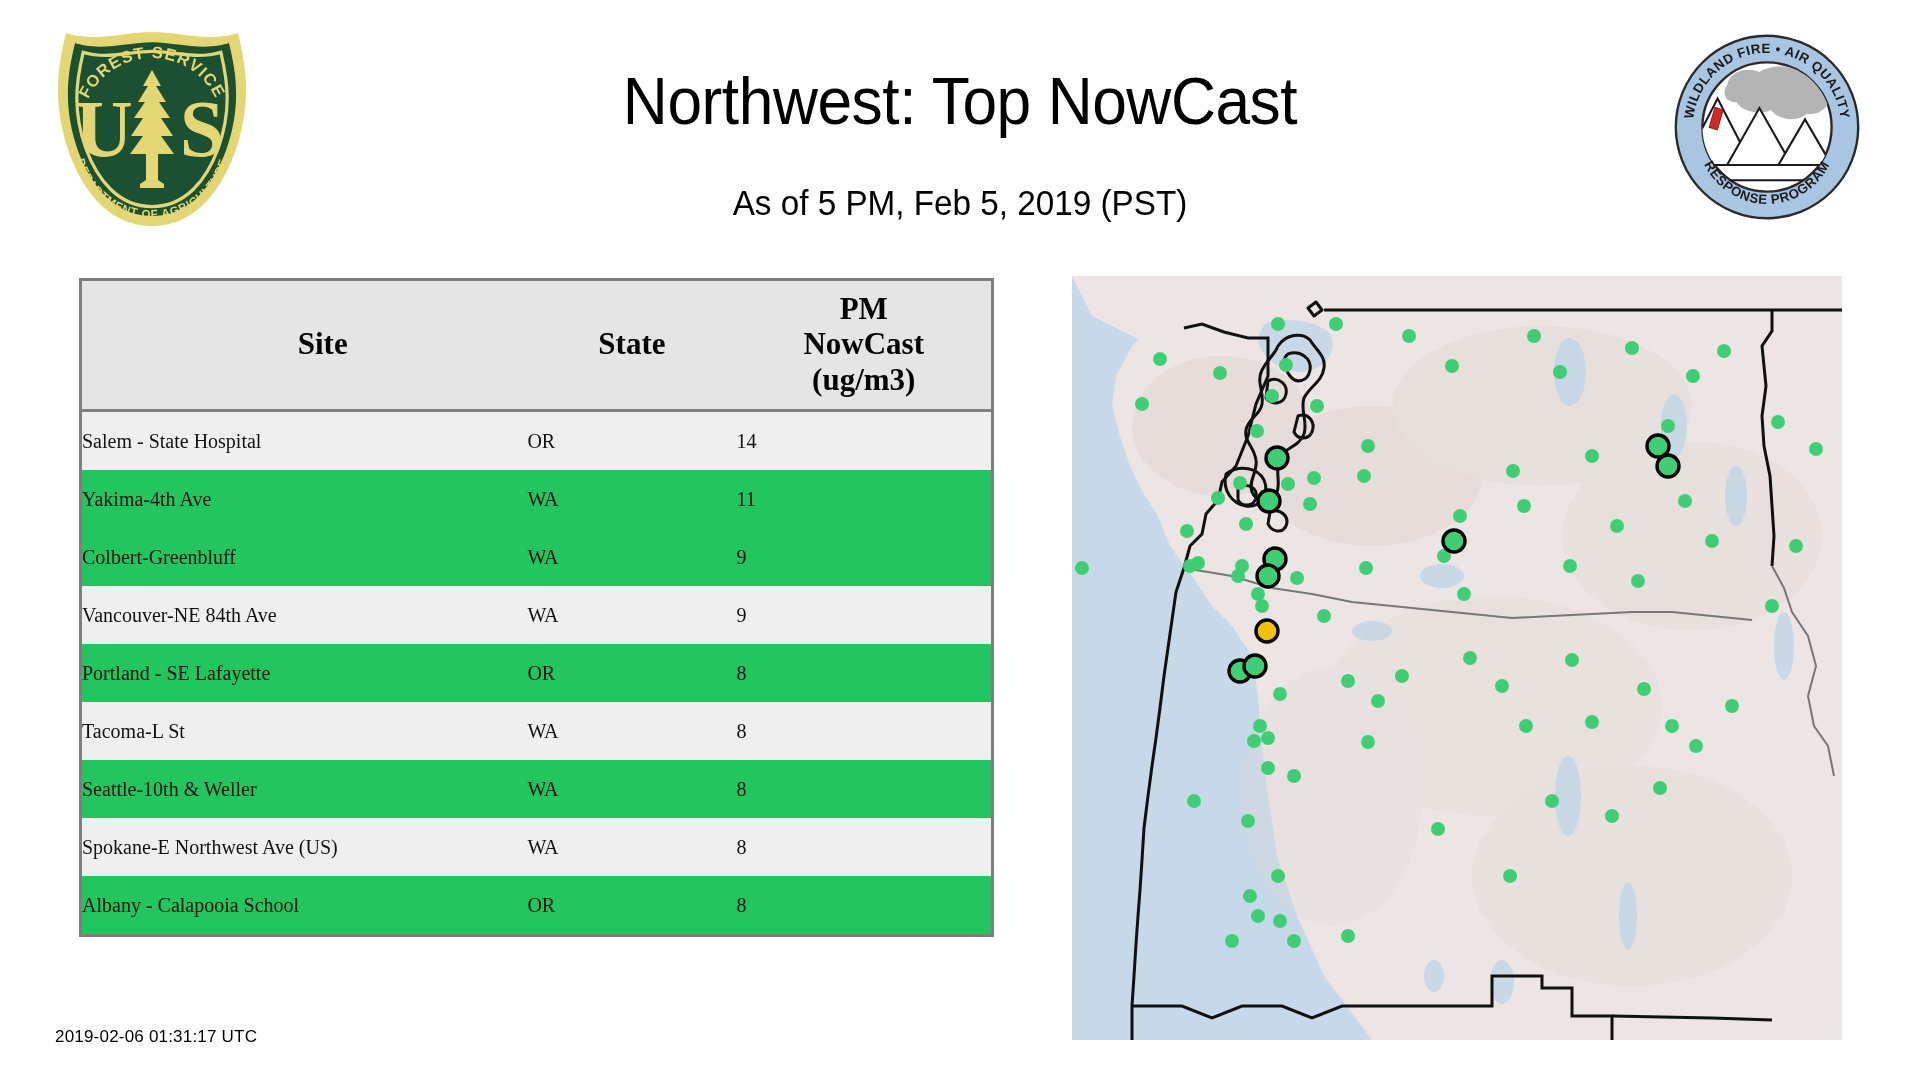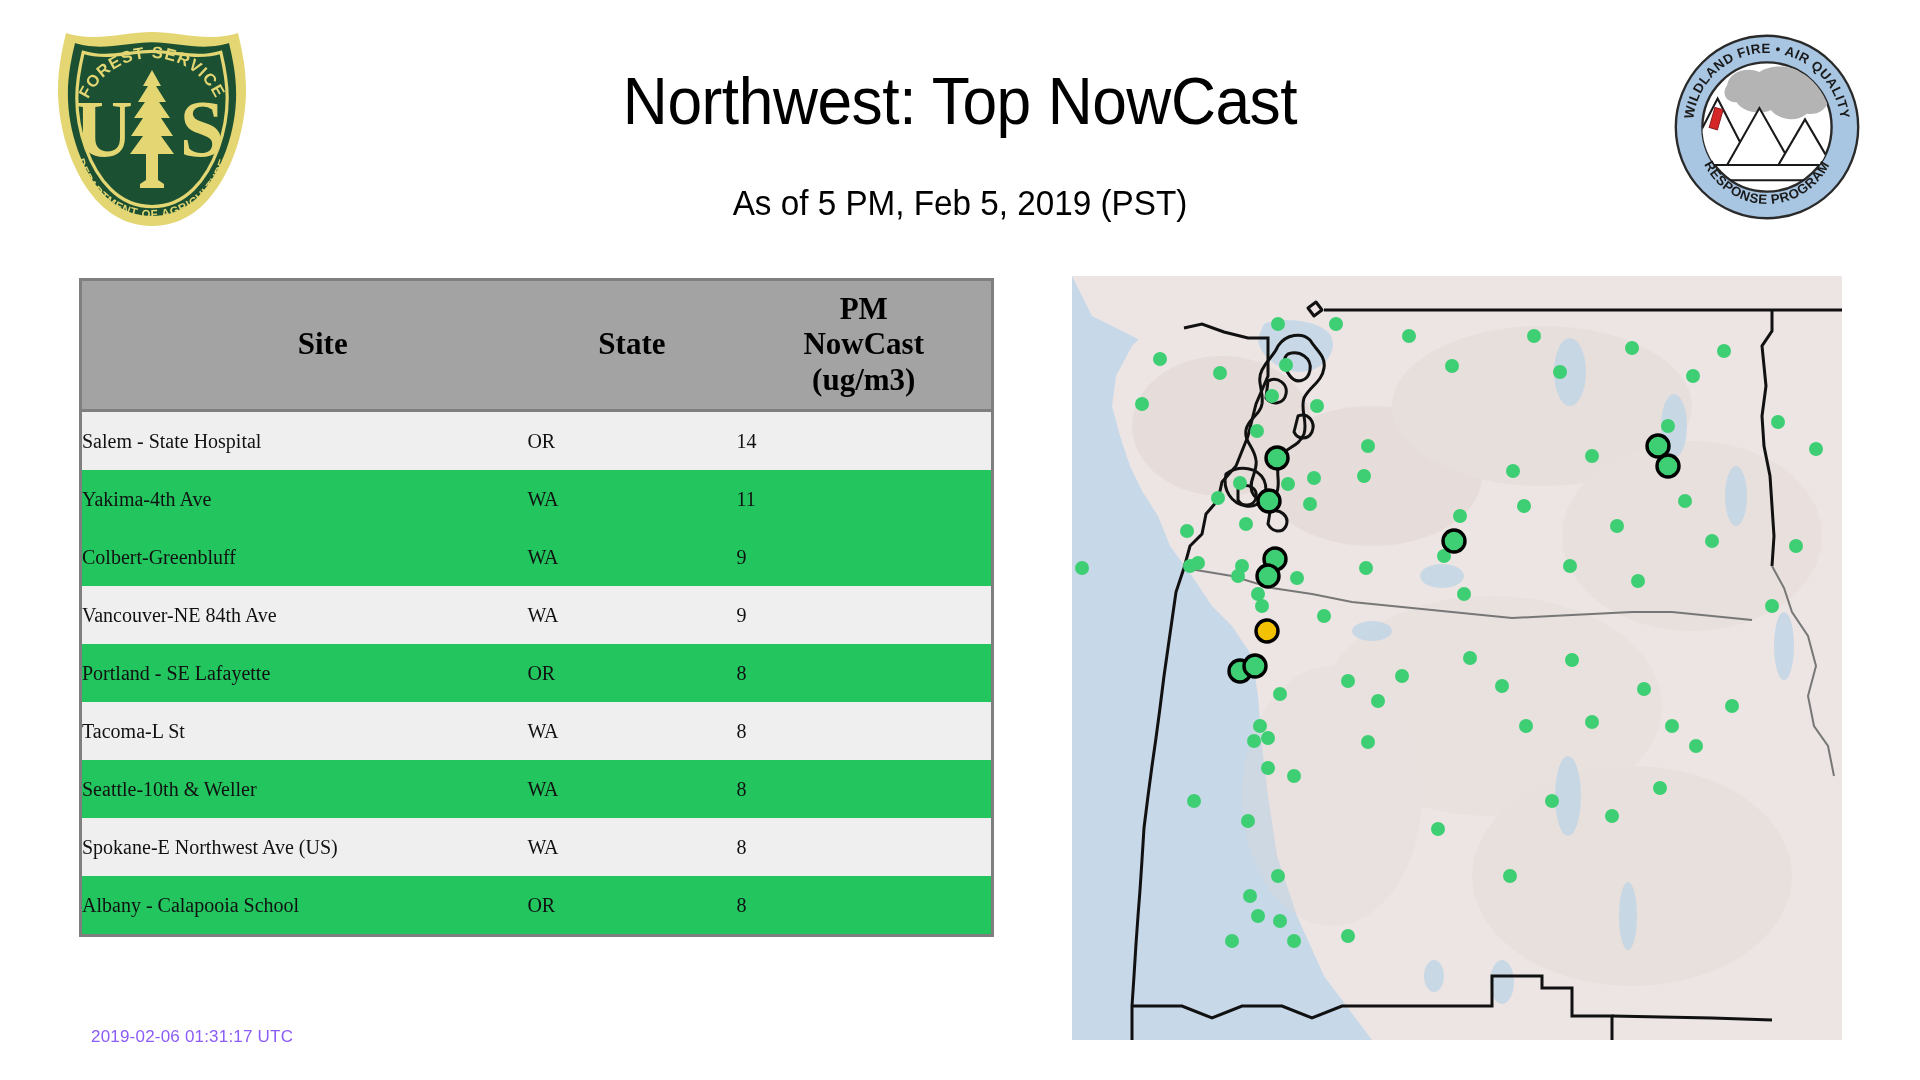--- a/index.html
+++ b/index.html
@@ -66,21 +66,21 @@
     border: 3px solid #7f7f7f;
     box-sizing: border-box;
     background: #ffffff;
   }
   table.nowcast {
     border-collapse: collapse;
     width: 100%;
     font-family: "Liberation Serif", serif;
   }
   table.nowcast thead th {
-    background: #a3a3a3;
+    background: #e5e5e5;
     border-bottom: 3px solid #7f7f7f;
     font-size: 31px;
     font-weight: bold;
     color: #000;
     padding: 10px 0 12px 0;
     text-align: center;
     vertical-align: middle;
     line-height: 1.14;
     height: 119px;
     box-sizing: border-box;
@@ -99,23 +99,22 @@
   table.nowcast tbody tr.odd  td { background: #efefef; }
   table.nowcast tbody tr.even td { background: #22c55e; }
 
   
   #footer-timestamp {
     position: absolute;
     left: 55px;
     top: 1027px;
     font-family: "Liberation Sans", sans-serif;
     font-size: 17px;
-    color: #8b5cf6;
+    color: #000000;
     letter-spacing: 0.2px;
-    margin-left: 36px;
   }
 
   
   #map-panel {
     position: absolute;
     left: 1072px;
     top: 276px;
     width: 770px;
     height: 764px;
     overflow: hidden;

